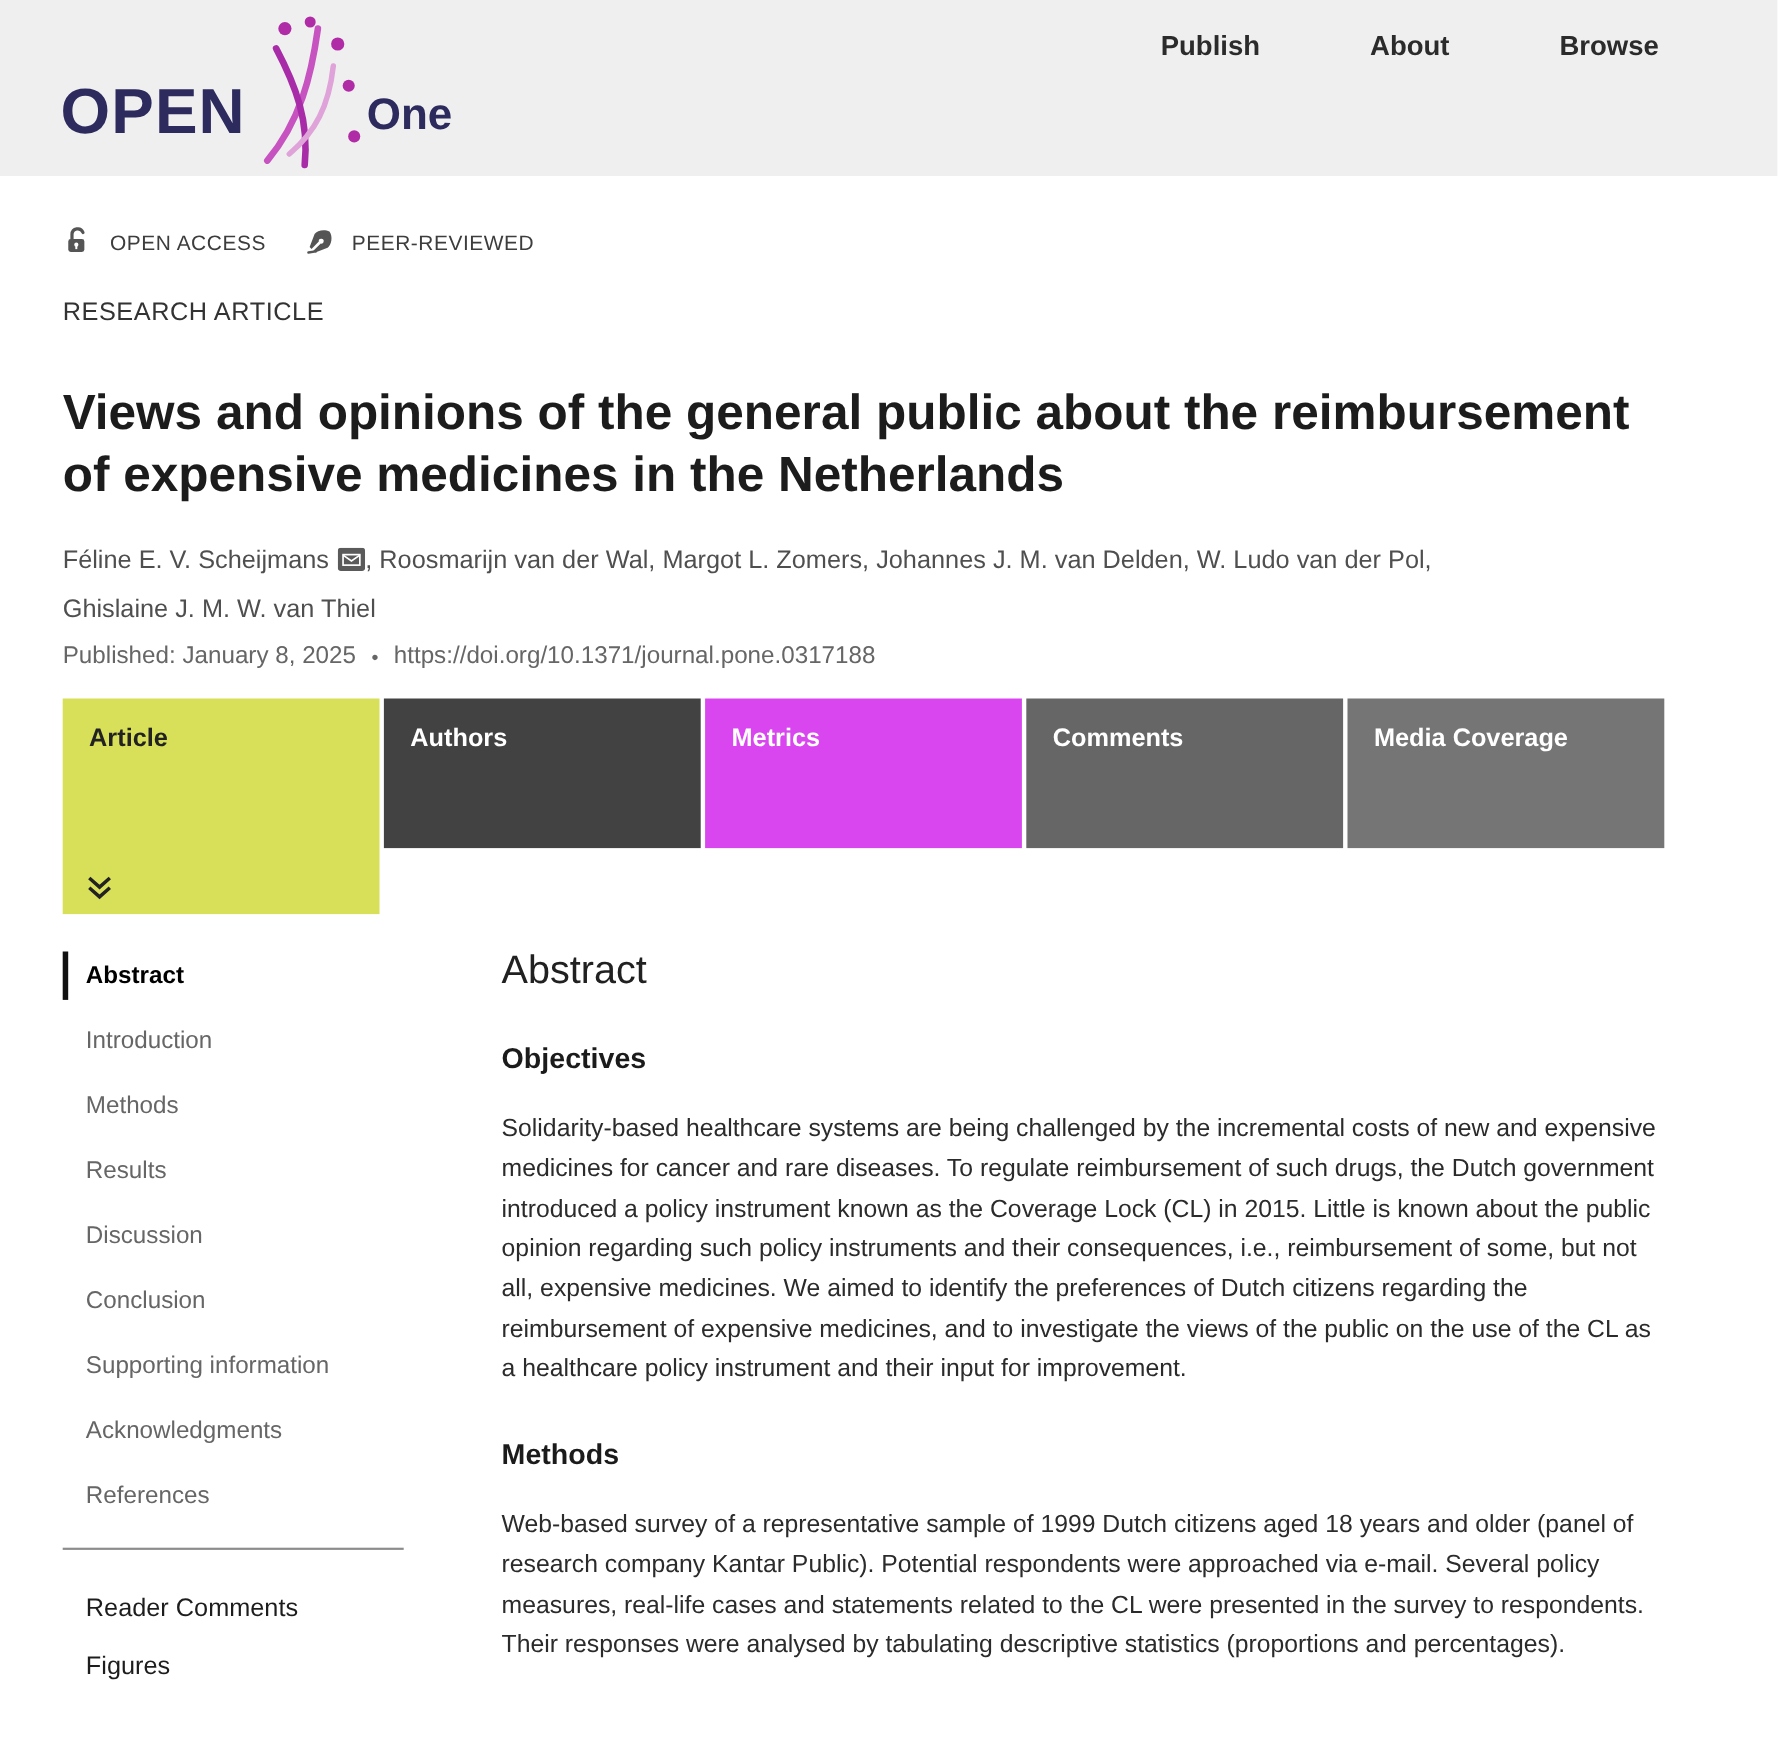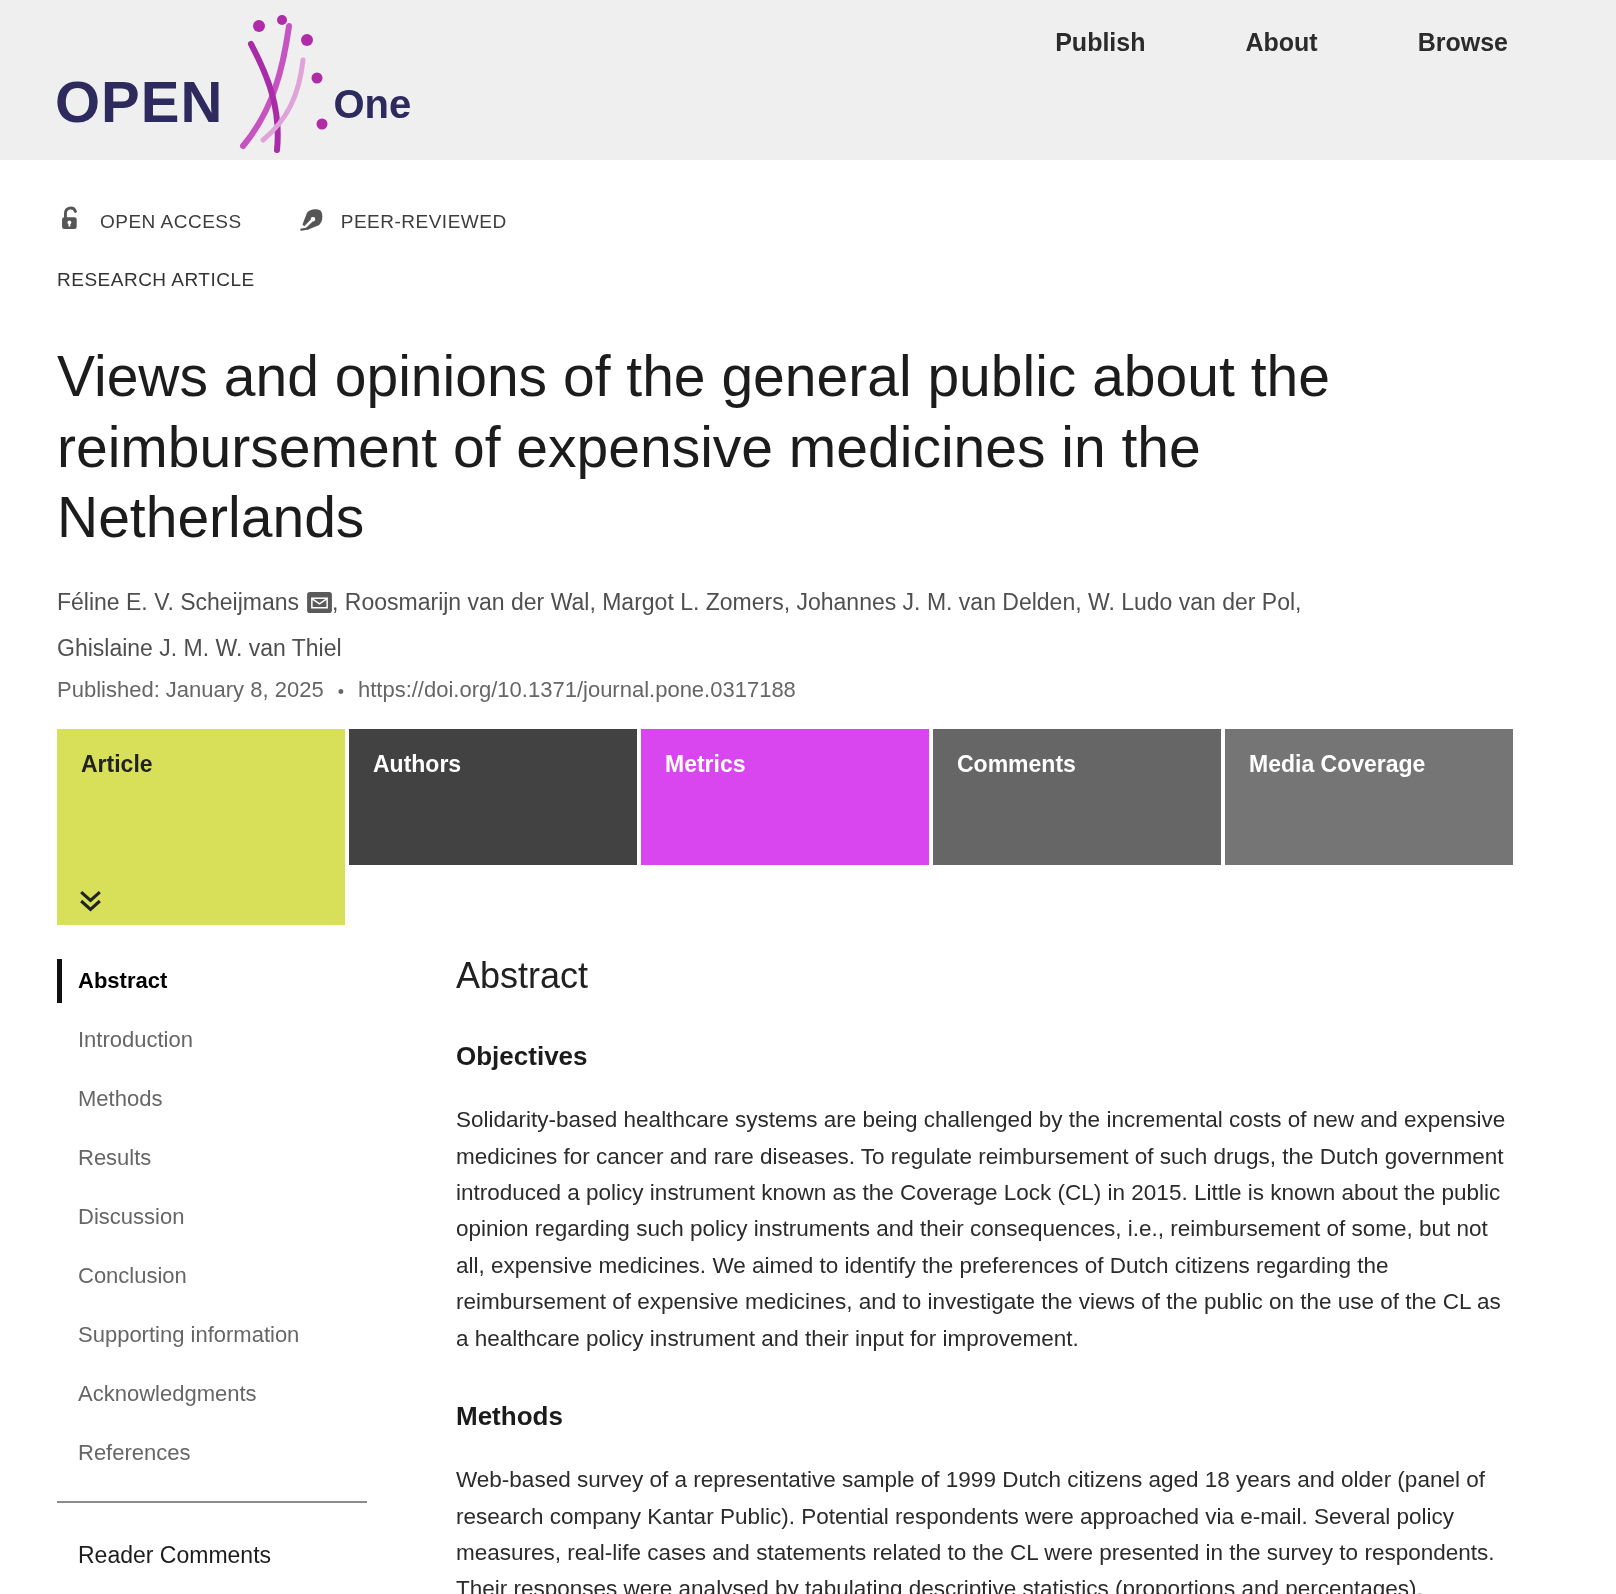--- a/index.html
+++ b/index.html
@@ -12,27 +12,27 @@
   .logo { display: flex; align-items: center; margin-top: 14px; cursor: pointer; }
   .logo-plos { font-size: 58px; font-weight: 700; color: #2d2a5e; letter-spacing: 1px; margin-top: 28px; }
   .logo-figure { margin: 0 2px 0 6px; }
   .logo-one { font-size: 40px; font-weight: 700; color: #2d2a5e; margin-top: 34px; margin-left: 2px; }
   .top-nav { display: flex; gap: 100px; margin-top: 28px; }
   .top-nav a { font-size: 25px; font-weight: 700; color: #2b2b2b; text-decoration: none; cursor: pointer; }
 
   
   .page { padding: 0 100px 0 57px; }
 
-  .badges { display: flex; align-items: center; gap: 56px; margin-top: 46px; }
+  .badges { display: flex; align-items: center; gap: 35px; margin-top: 46px; }
   .badge { display: flex; align-items: center; gap: 16px; }
   .badge-label { font-size: 19px; color: #3d3d3d; letter-spacing: 0.5px; }
 
-  .kicker { margin-top: 32px; font-size: 19px; color: #333; letter-spacing: 0.5px; }
+  .kicker { margin-top: 32px; font-size: 23px; color: #333; letter-spacing: 0.5px; }
 
-  h1.article-title { margin-top: 50px; font-size: 57px; font-weight: 400; color: #1c1c1c;
+  h1.article-title { margin-top: 50px; font-size: 45px; font-weight: 700; color: #1c1c1c;
     line-height: 1.24; max-width: 1500px; }
 
   .authors { margin-top: 28px; font-size: 23px; color: #4f4f4f; line-height: 1.85; max-width: 1470px; }
   .author { white-space: nowrap; cursor: pointer; }
   .author:not(:last-child)::after { content: ", "; white-space: normal; }
   .email-icon { display: inline-block; vertical-align: -3px; margin-left: 8px; cursor: pointer; }
 
   .pub-line { margin-top: 8px; font-size: 22px; color: #666; display: flex; align-items: flex-end; gap: 14px; }
   .pub-line .dot-sep { font-size: 18px; color: #666; }
   .pub-line a { color: #666; text-decoration: none; cursor: pointer; }

